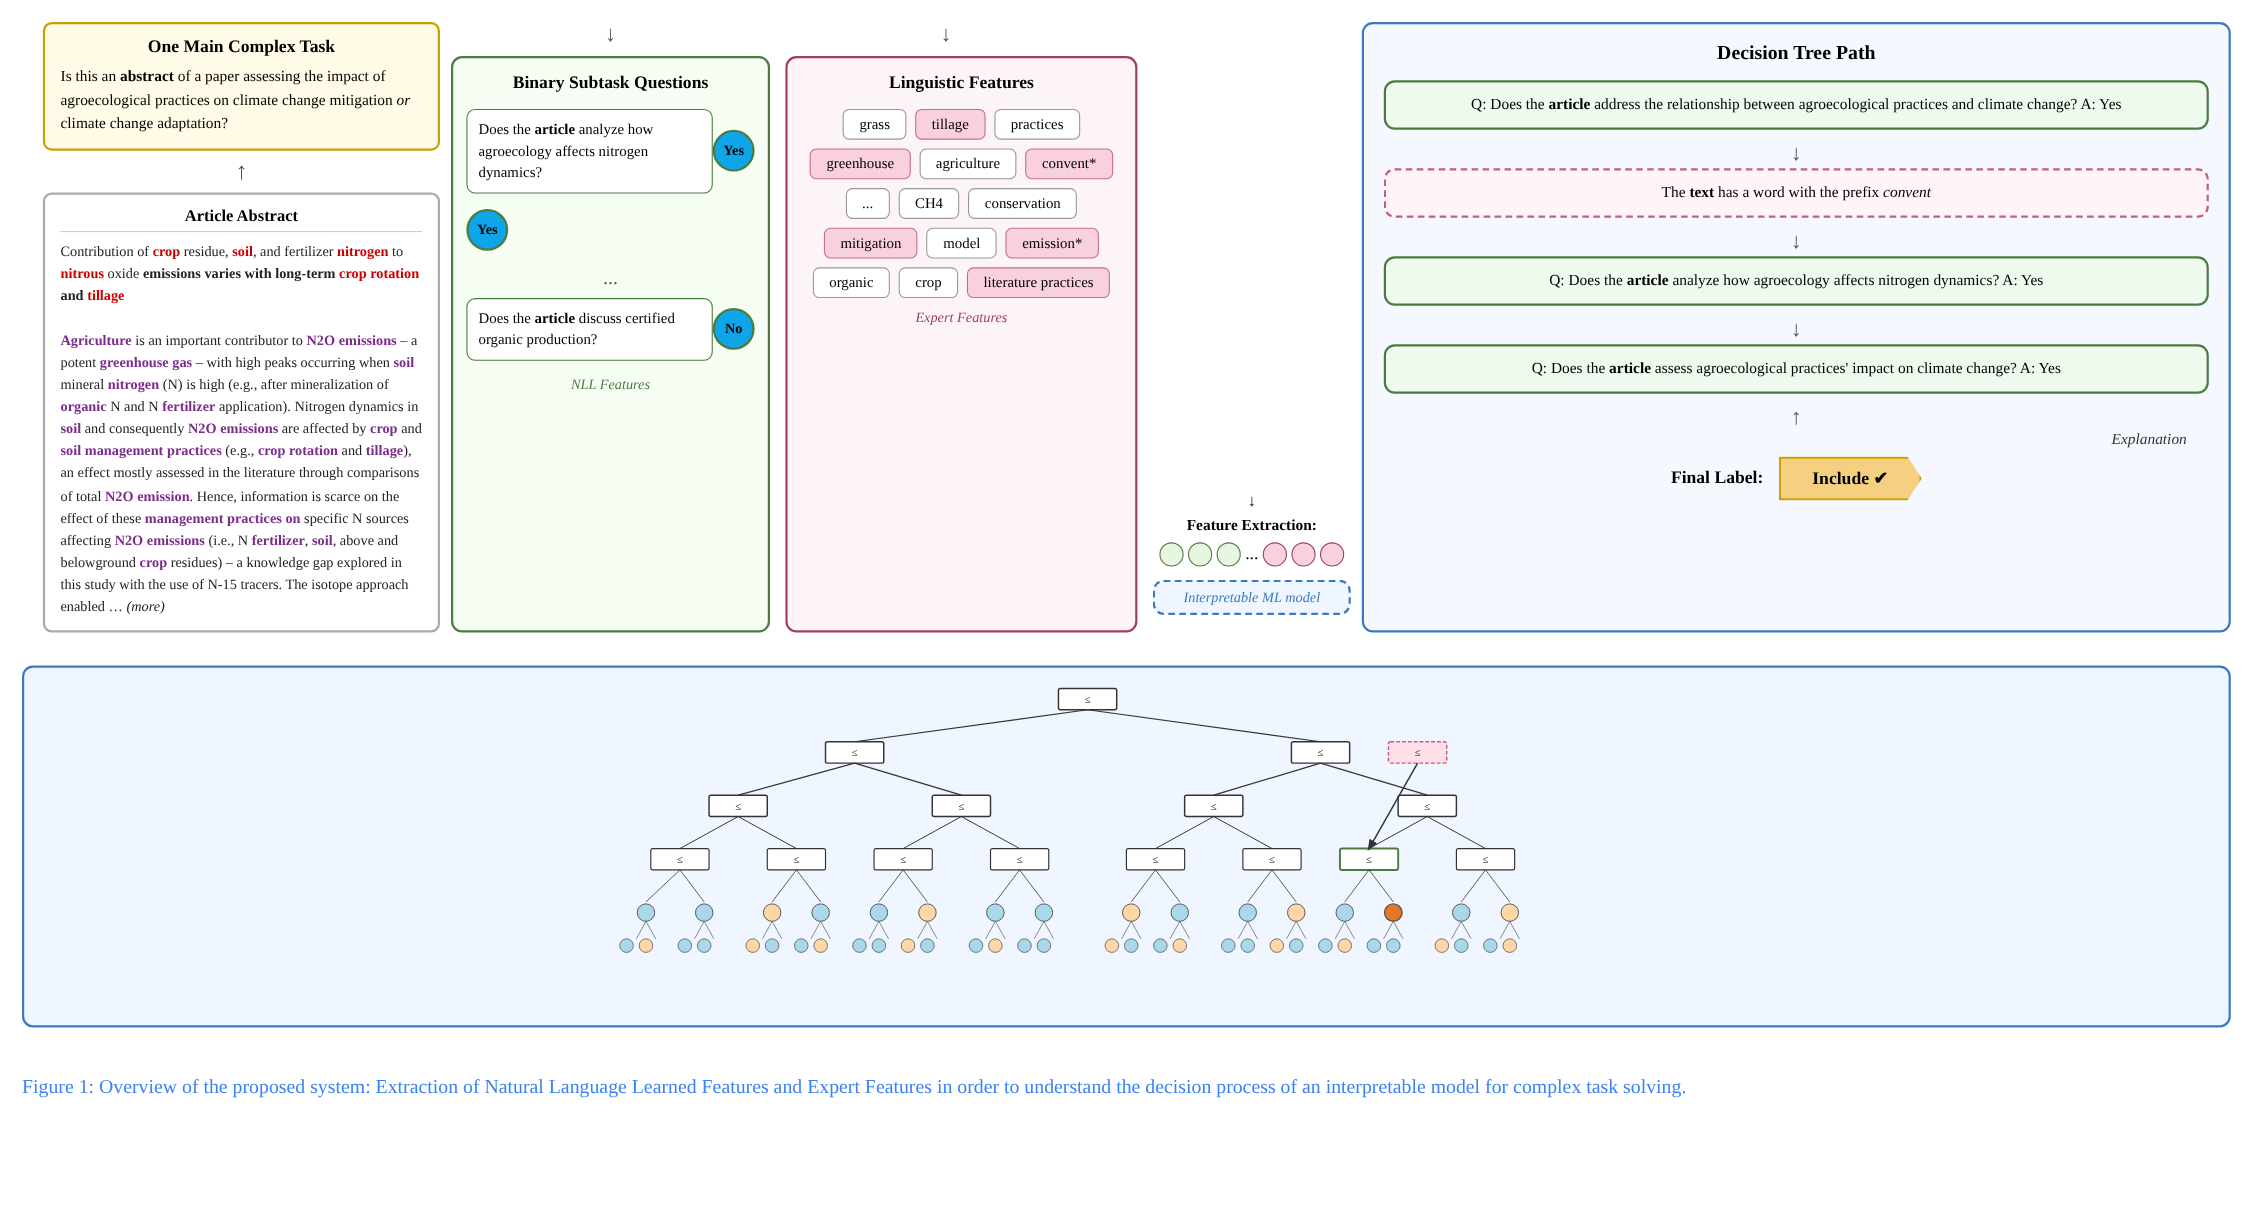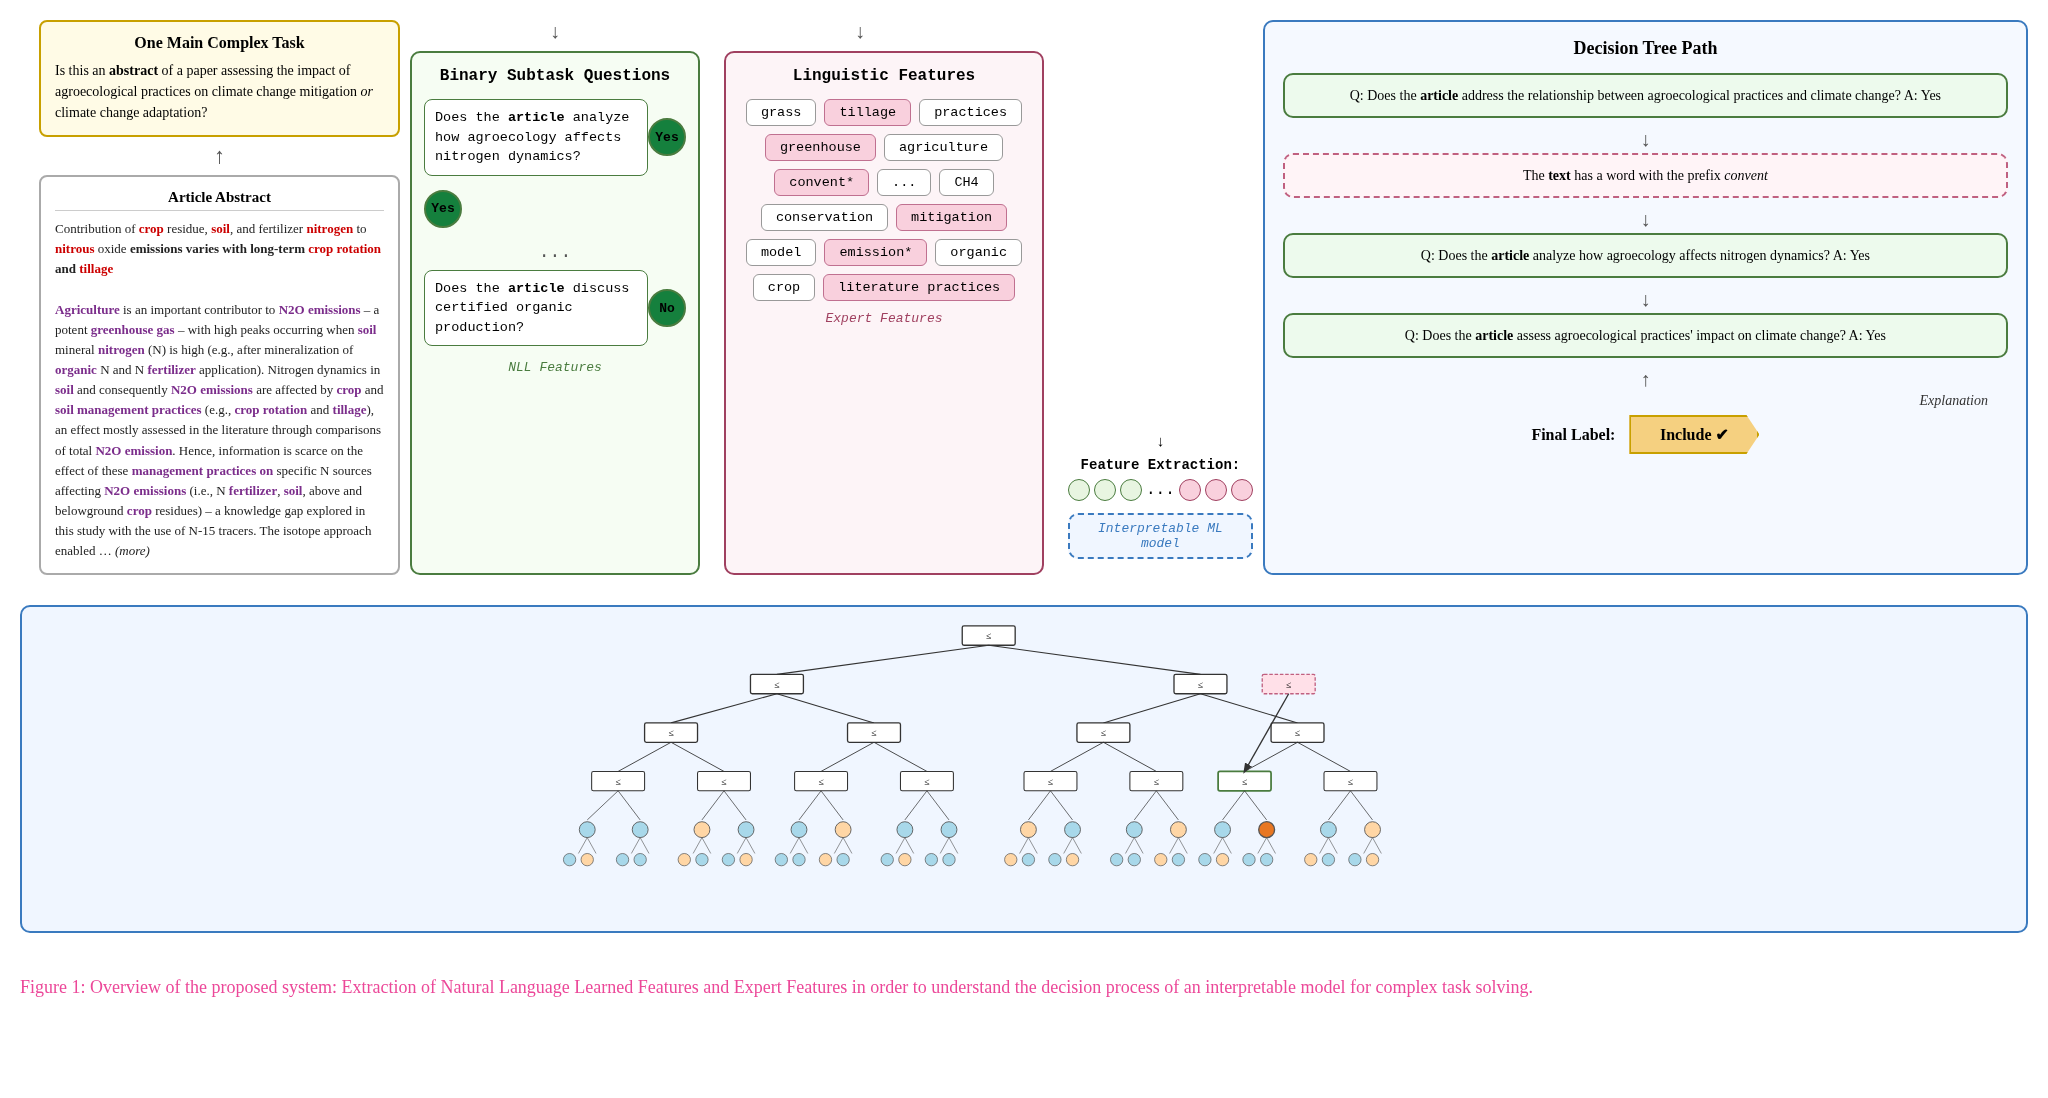--- a/index.html
+++ b/index.html
@@ -120,21 +120,21 @@
       border: 1.5px solid #4a7c3f;
       border-radius: 8px;
       padding: 8px 10px;
       width: 232px;
     }
     .answer-circle {
       width: 38px;
       height: 38px;
       border-radius: 50%;
       border: 2px solid #4a7c3f;
-      background: #15803d;
+      background: #0ea5e9;
       display: flex;
       align-items: center;
       justify-content: center;
       font-size: 13px;
       font-weight: bold;
       flex-shrink: 0;
     }
 
     .dots-row {
       text-align: center;
@@ -297,21 +297,21 @@
       padding: 10px;
       margin-top: 10px;
       position: relative;
       overflow: hidden;
     }
 
     .figure-caption {
       margin-top: 24px;
       font-size: 18px;
       line-height: 1.6;
-      color: #ec4899;
+      color: #3b82f6;
       max-width: 100%;
     }
 
     
     .tree-diagram {
       width: 100%;
     }
   </style>
 </head>
 <body>
@@ -341,21 +341,21 @@
       </div>
     </div>
 
     <div style="display:flex; flex-direction:column; gap:8px; flex:1;">
 
       <div style="display:flex; gap:0; margin-bottom:0;">
         <div style="width:290px; text-align:center; font-size:20px; color:#555;">↓</div>
         <div style="width:320px; text-align:center; font-size:20px; color:#555;">↓</div>
       </div>
 
-      <div style="display:flex; gap:24px; flex:1;font-family:Liberation Mono, monospace;">
+      <div style="display:flex; gap:14px; flex:1;">
 
         <div class="col-binary">
           <div class="binary-box">
             <div class="title">Binary Subtask Questions</div>
 
             <div class="question-row">
               <div class="question-text">
                 Does the <span class="bold">article</span> analyze how agroecology affects nitrogen dynamics?
               </div>
               <div class="answer-circle">Yes</div>

